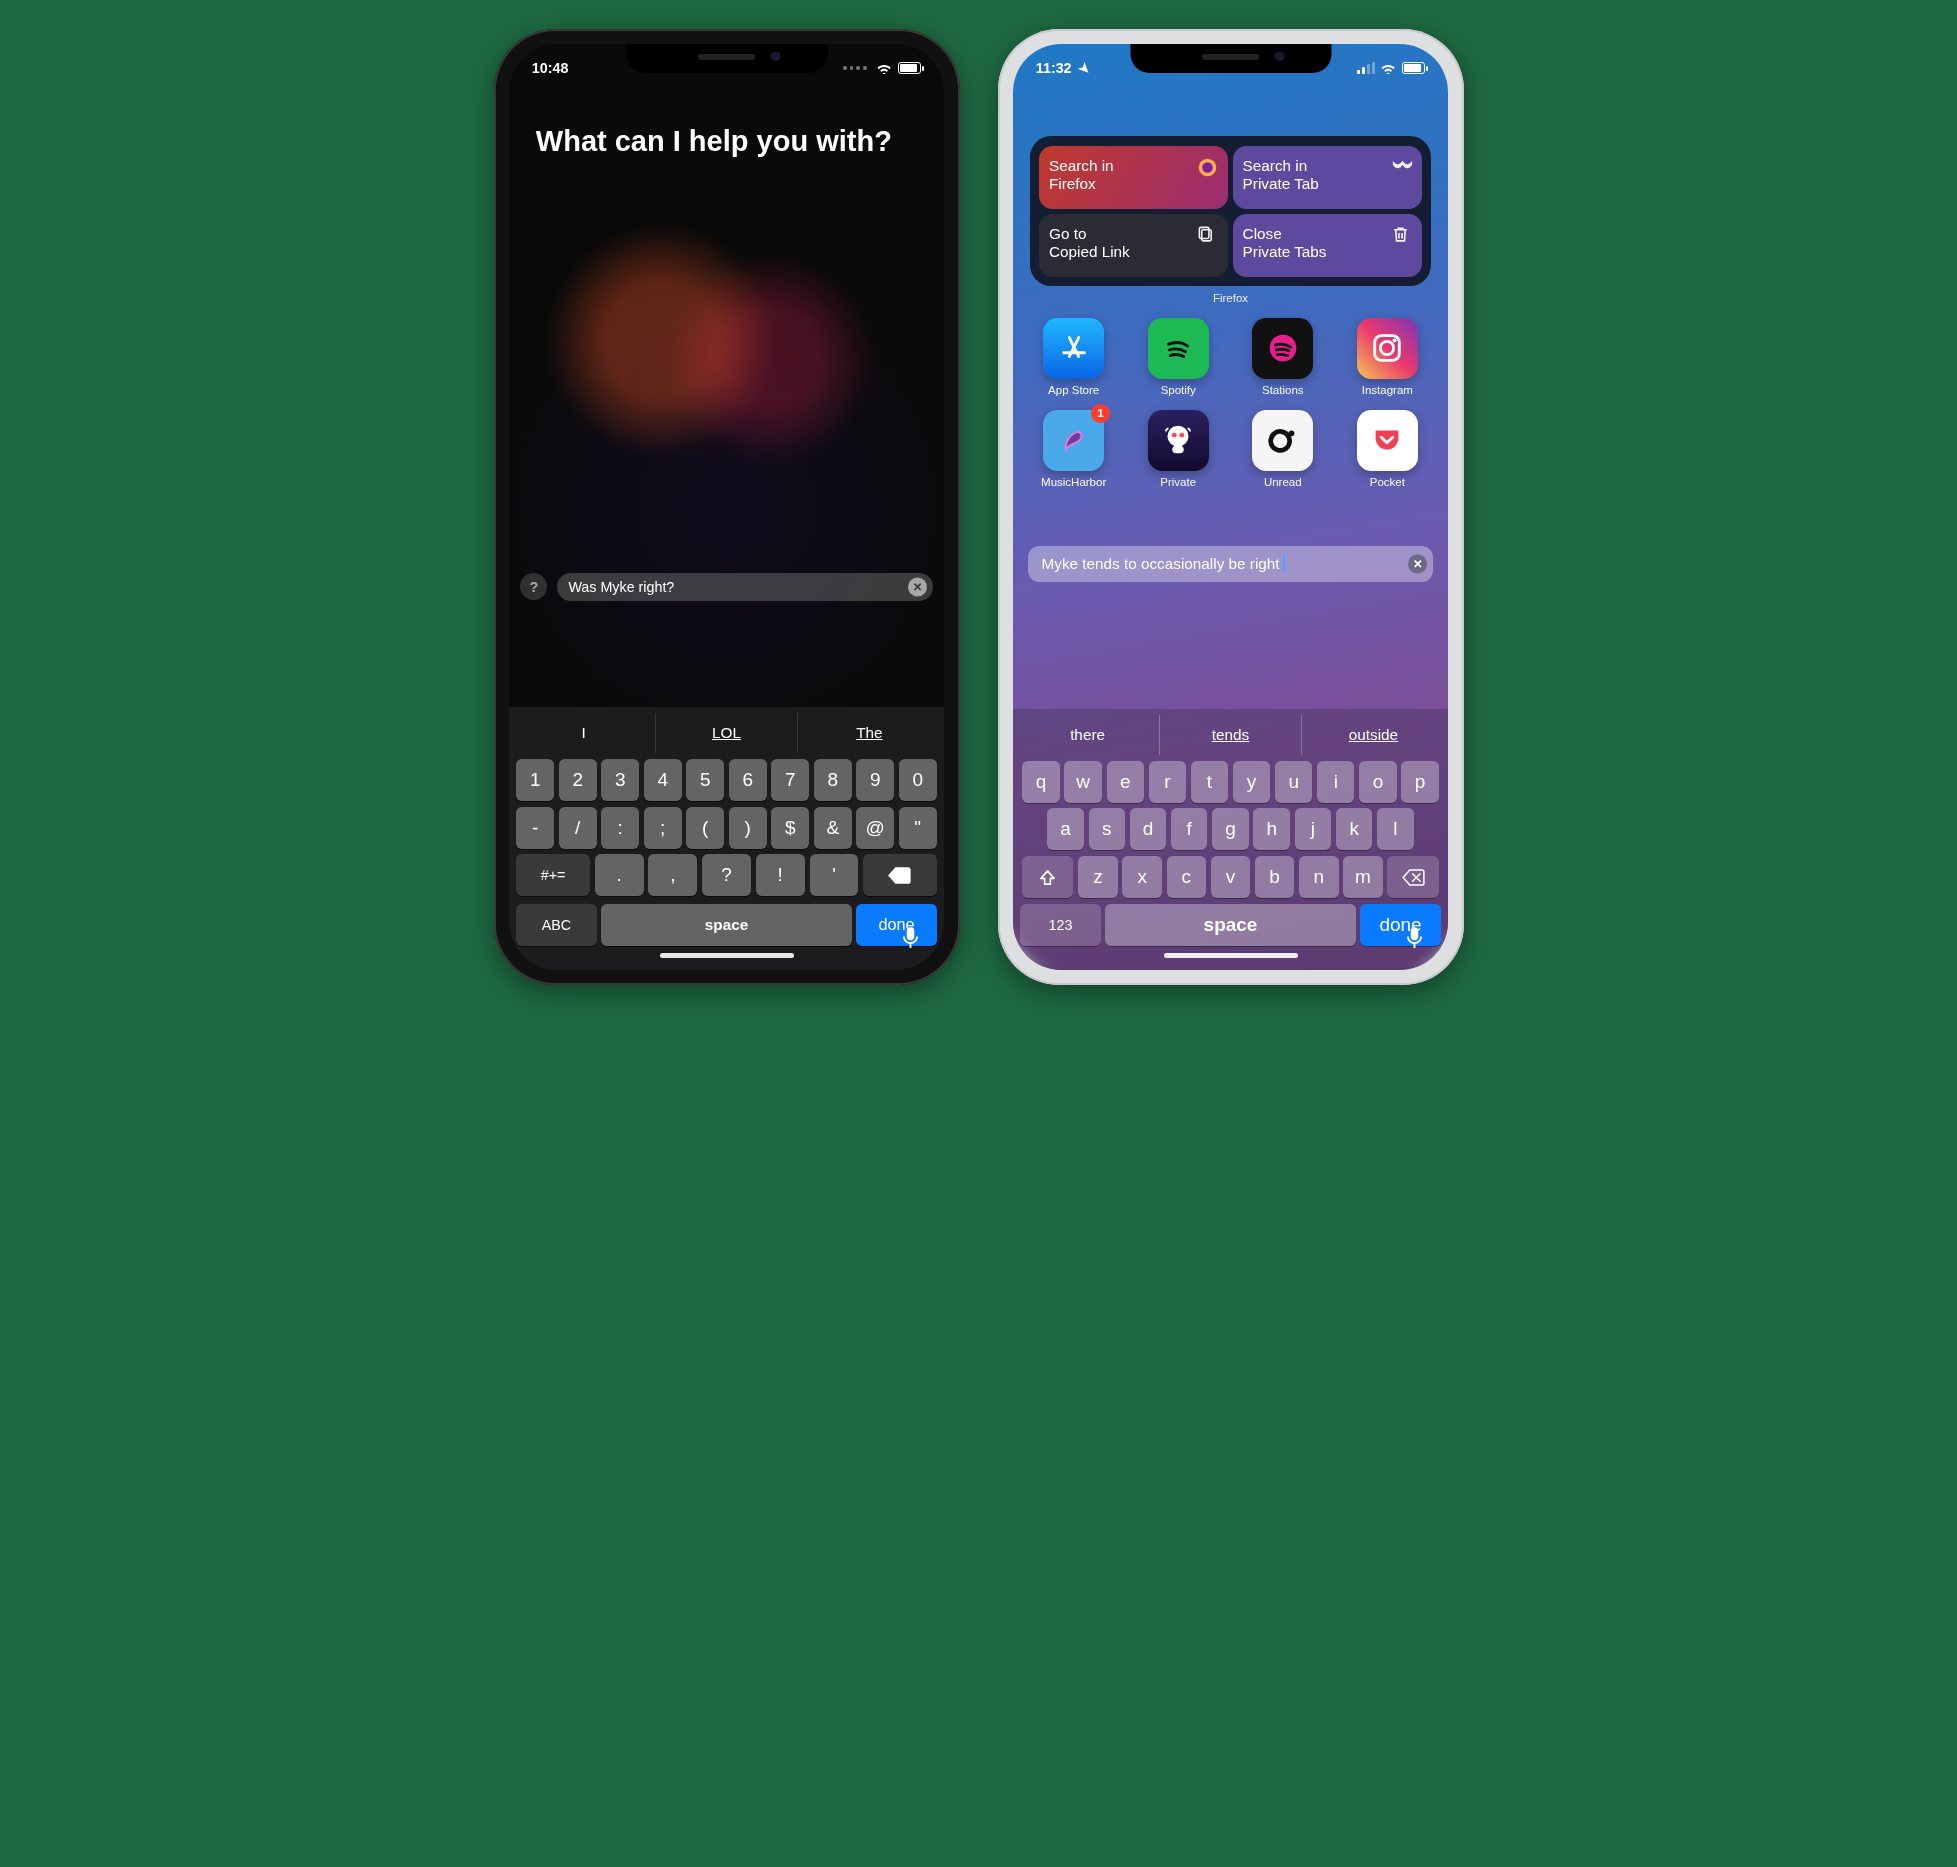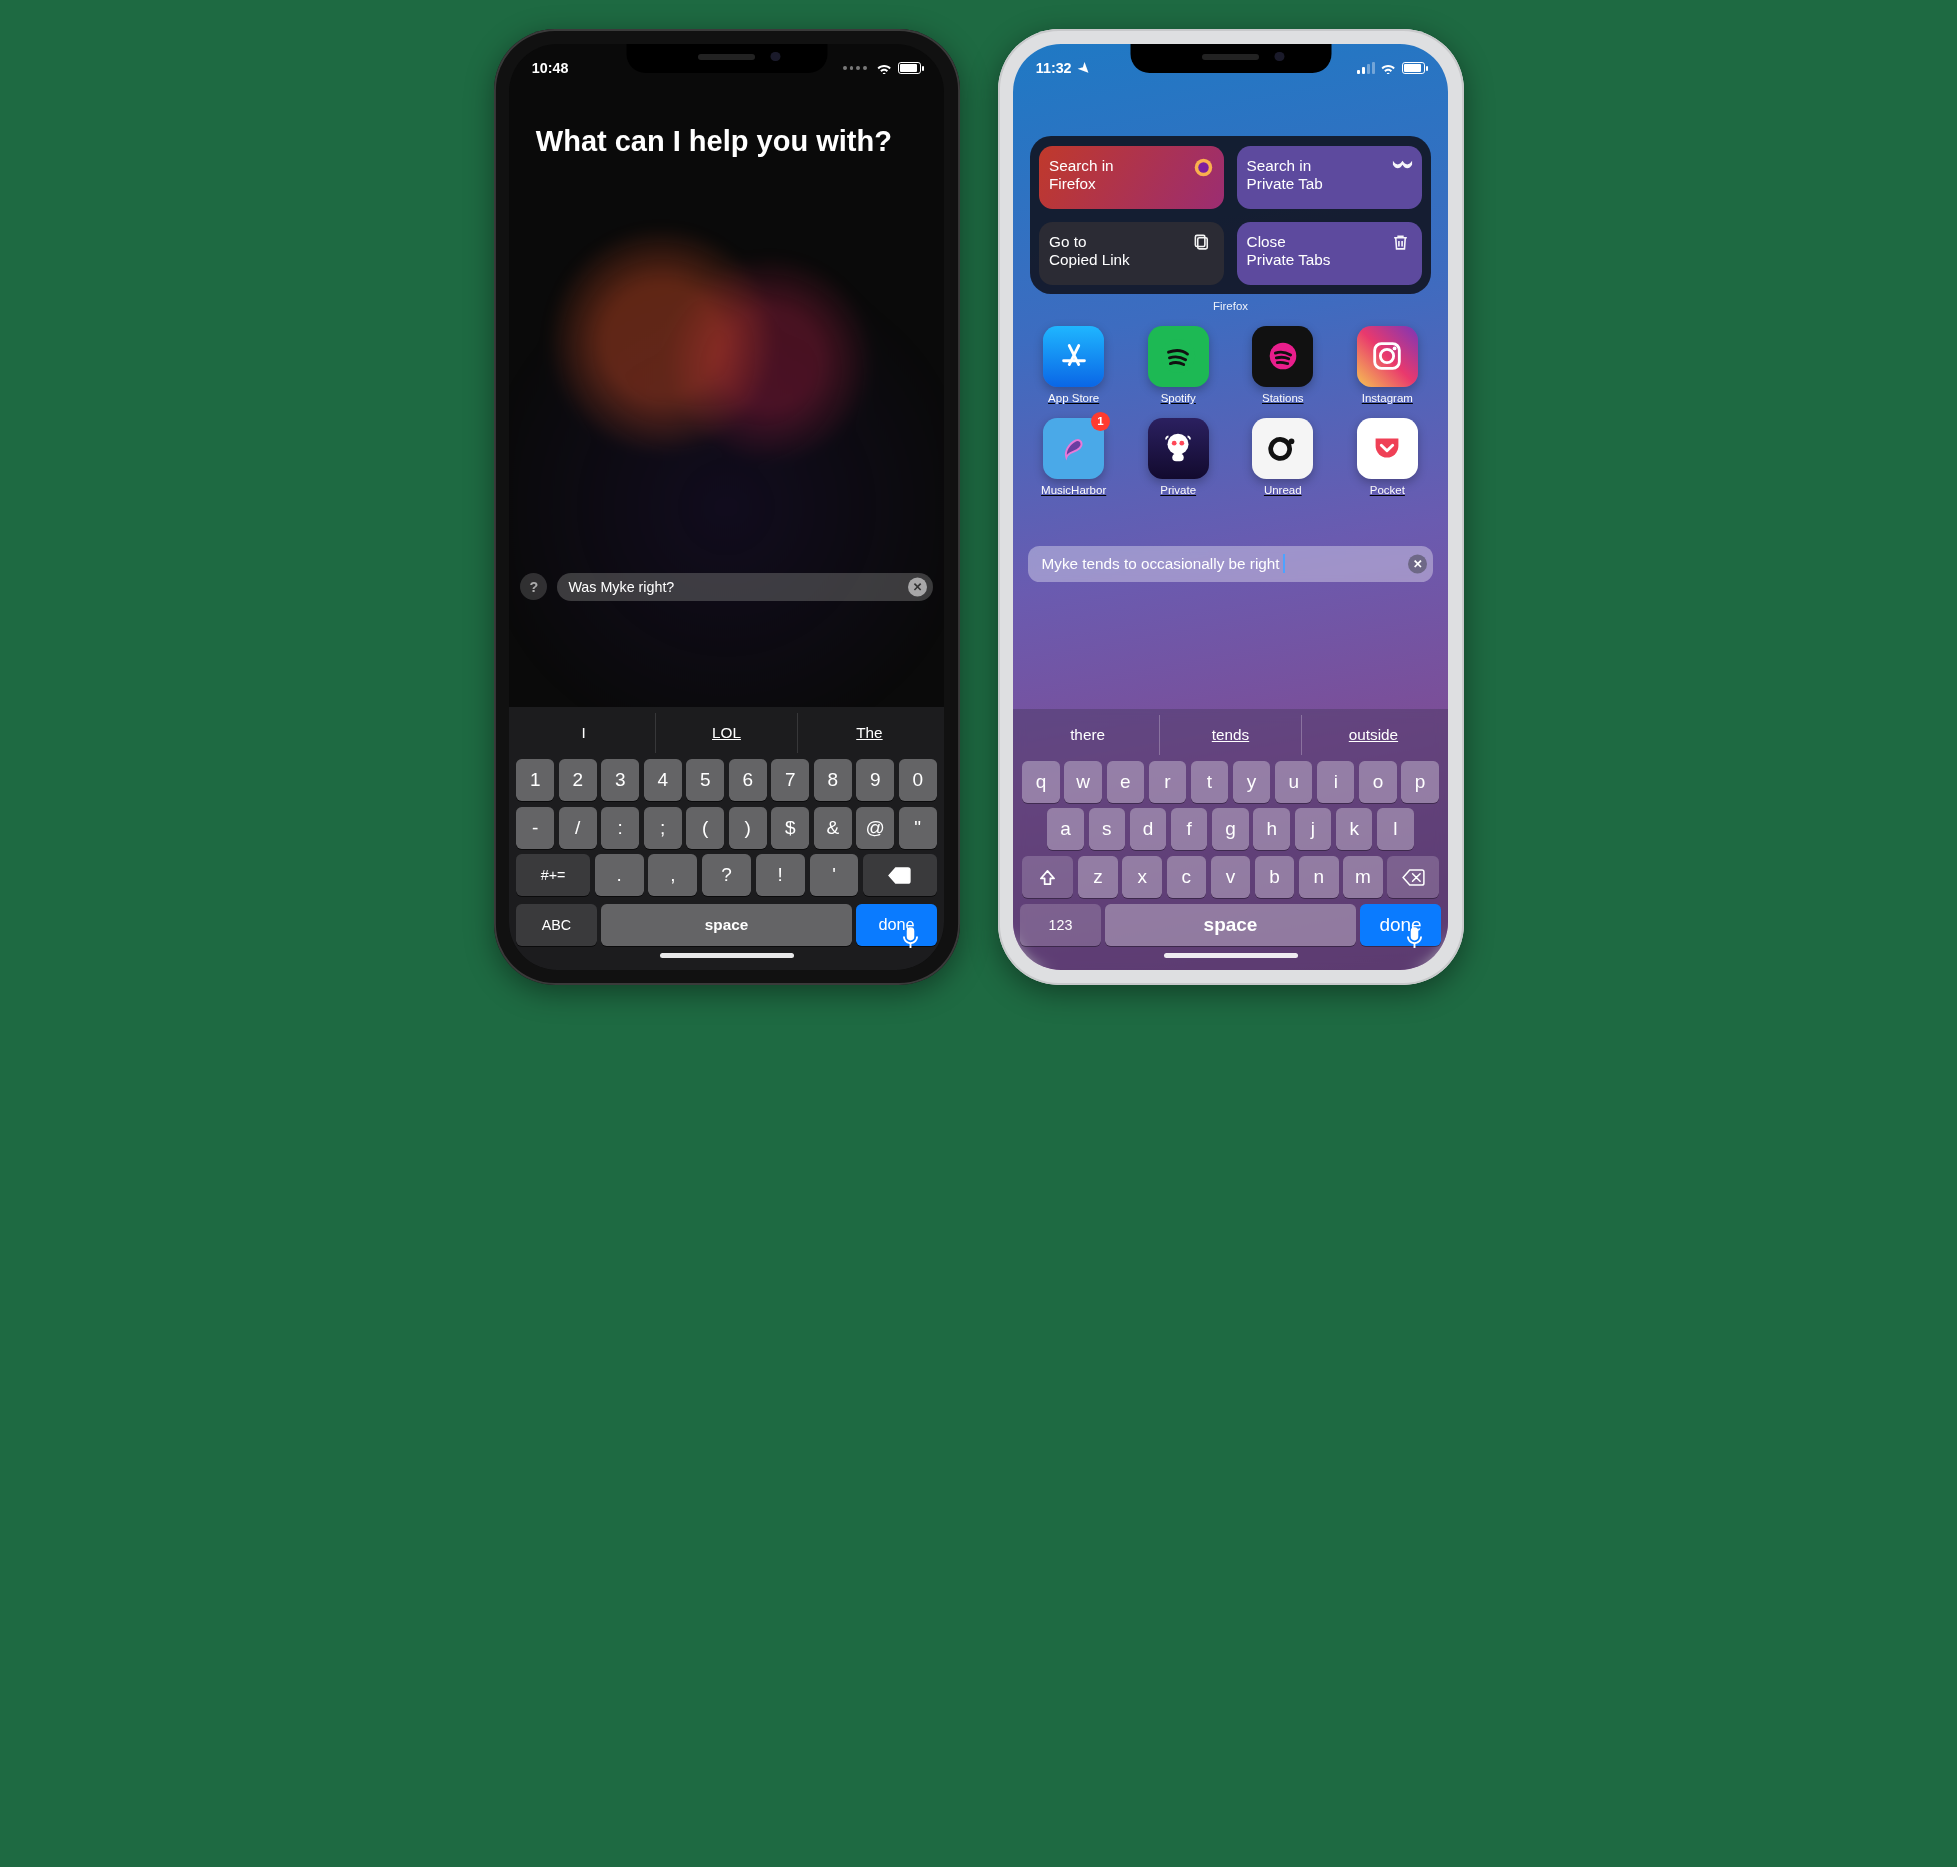--- a/index.html
+++ b/index.html
@@ -144,42 +144,41 @@
     background: linear-gradient(170deg,#1f79c4 0%, #3d6cc0 30%, #6a5bb0 55%, #7c4e97 75%, #6d3e7d 100%);
   }
   .ff-widget{
     margin:50px 17px 5.7px;
     background:rgba(15,15,25,.85);
     border-radius:21px;
     padding:9.6px;
     display:grid;
     grid-template-columns:1fr 1fr;
     grid-template-rows:1fr 1fr;
-    gap:13px;
+    gap:5px;
   }
   .ff-tile{
     border-radius:13.4px;
     padding:11.5px 9.6px;
     color:#fff; font-size:15.3px; line-height:1.15;
     display:flex; justify-content:space-between; align-items:flex-start;
     min-height:63px;
   }
   .ff-tile small{display:block;font-size:15.3px;}
   .t-red{ background:linear-gradient(120deg,#c0392b,#9b2d72);}
   .t-pur{ background:#5d4a9e;}
   .t-dk { background:#2b2b34;}
   .tile-ic{ width:21px;height:21px; opacity:.95;}
   .ff-label{ text-align:center;color:rgba(255,255,255,.9);font-size:11.5px;margin-top:5.7px;}
   .app-grid{
     margin:13.4px 13.4px 0;
     display:grid;
     grid-template-columns:repeat(4,1fr);
     gap:13.4px 9.6px;
     justify-items:center;
-    text-decoration:underline;
   }
   .app{ width:90px; text-align:center; color:#fff; font-size:11.5px;}
   .app .icon{
     width:61px;height:61px;border-radius:14.3px;margin:0 auto 5.7px;
     position:relative; display:flex;align-items:center;justify-content:center;
     box-shadow:0 3.8px 9.6px rgba(0,0,0,.25);
   }
   .badge{position:absolute;top:-5.7px;right:-5.7px;background:#ff3b30;color:#fff;
          border-radius:9.6px;min-width:19px;height:19px;font-size:11.5px;font-weight:700;
          display:flex;align-items:center;justify-content:center;padding:0 4.8px;}

